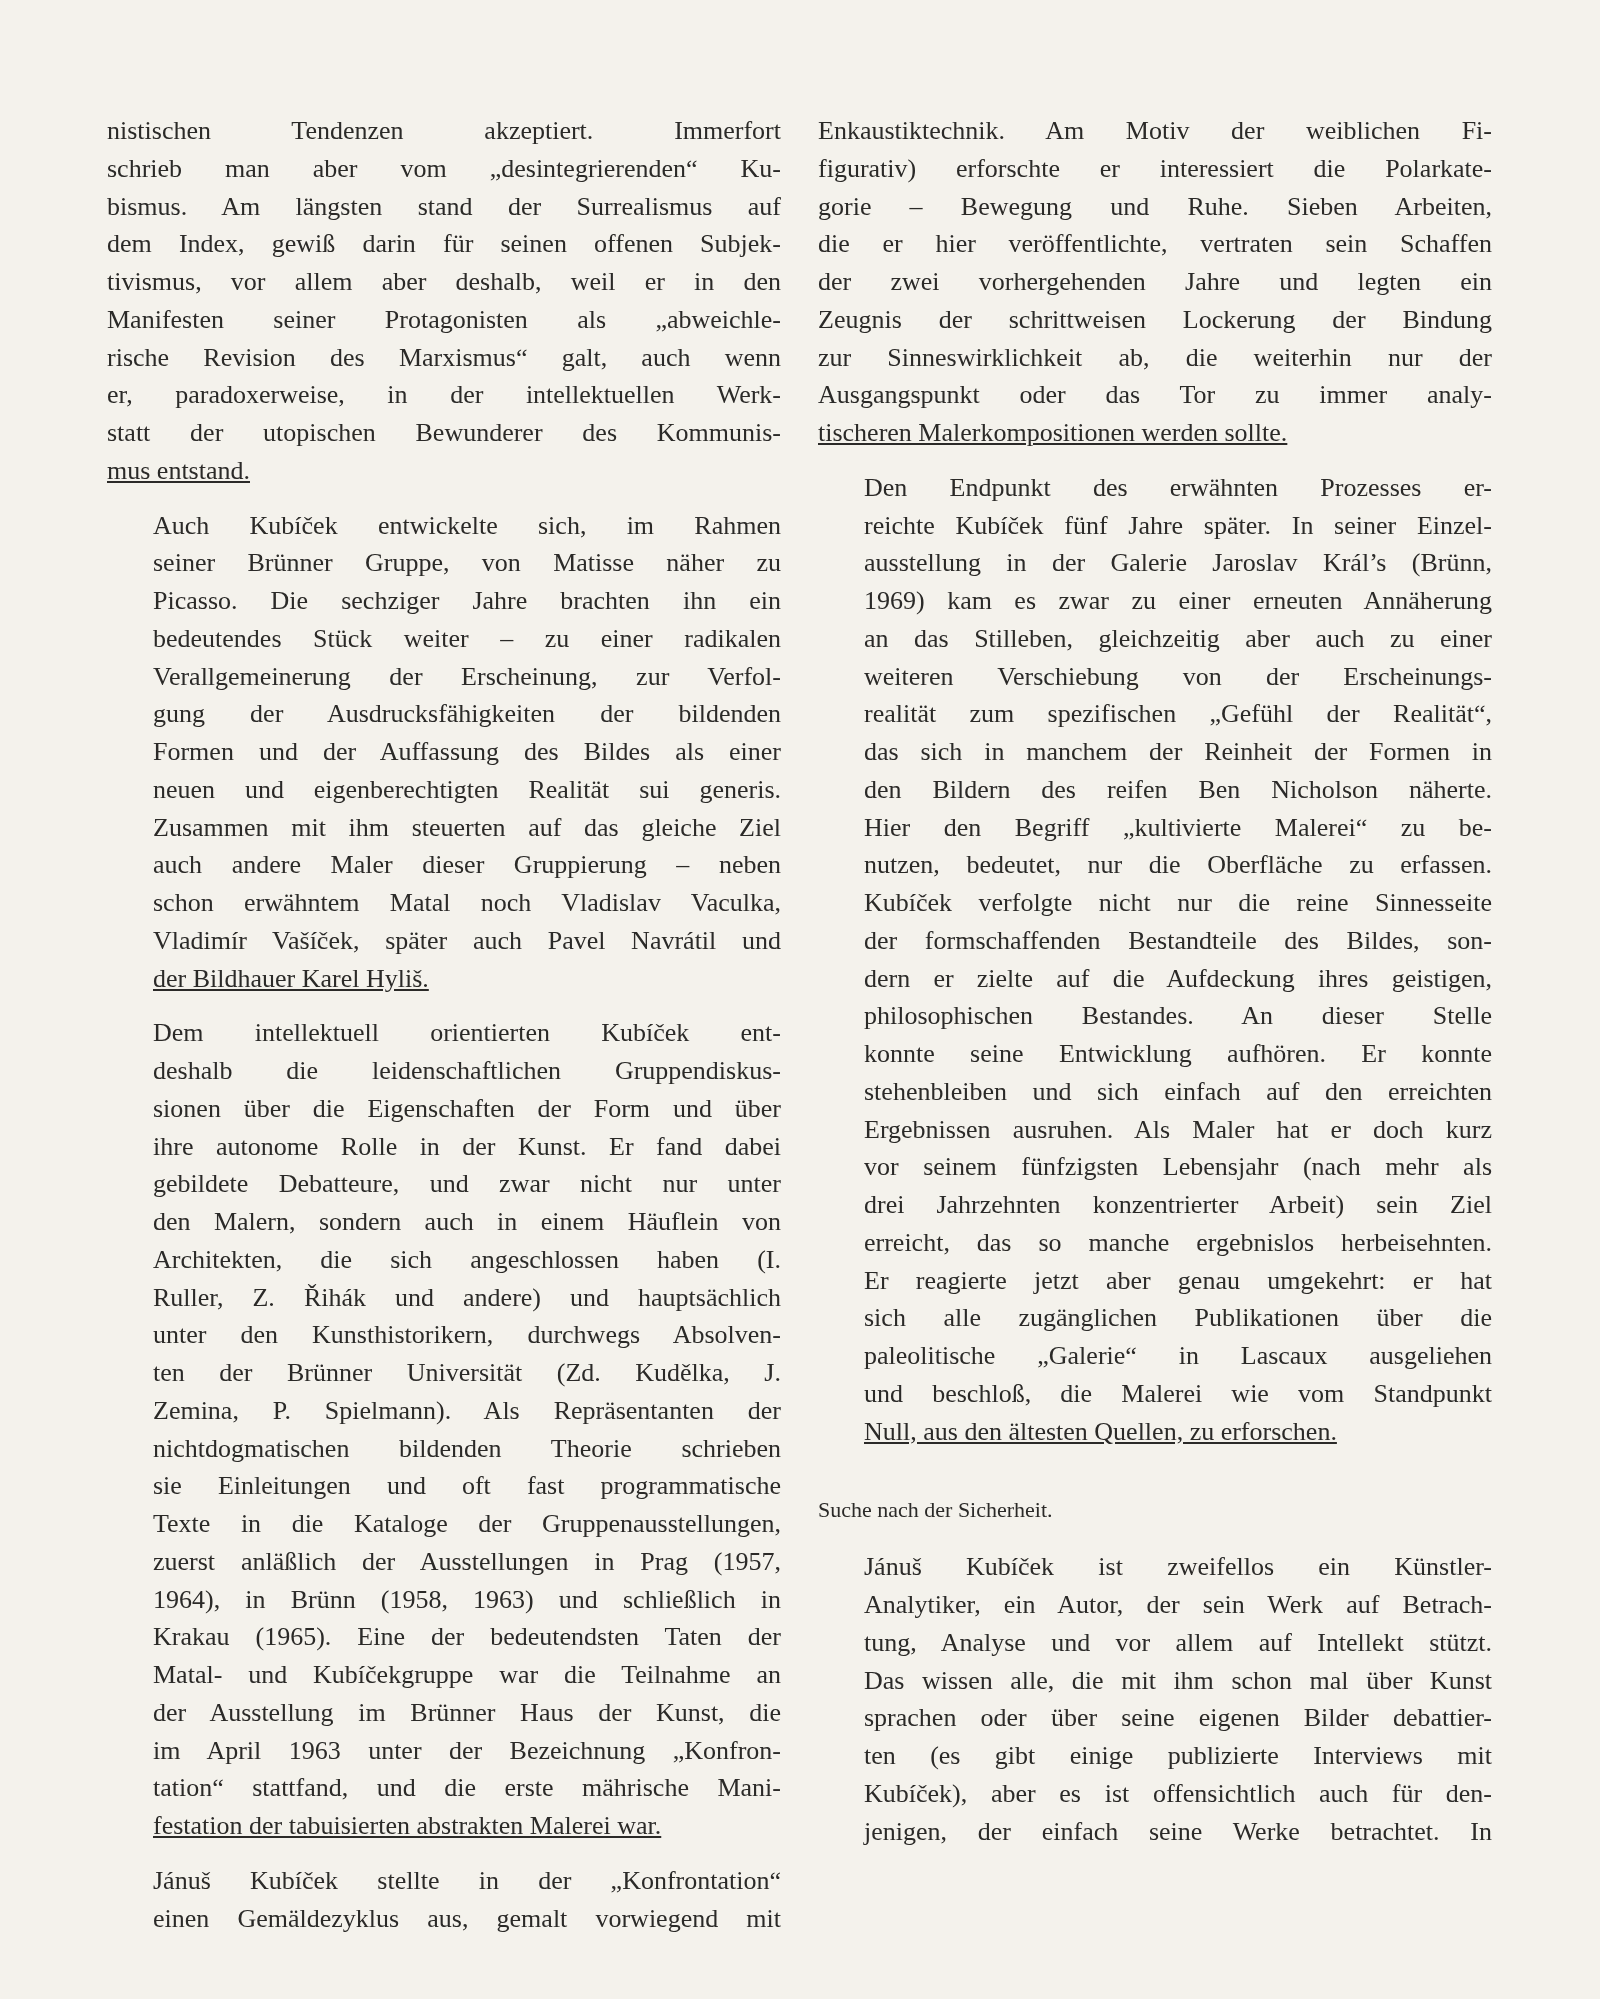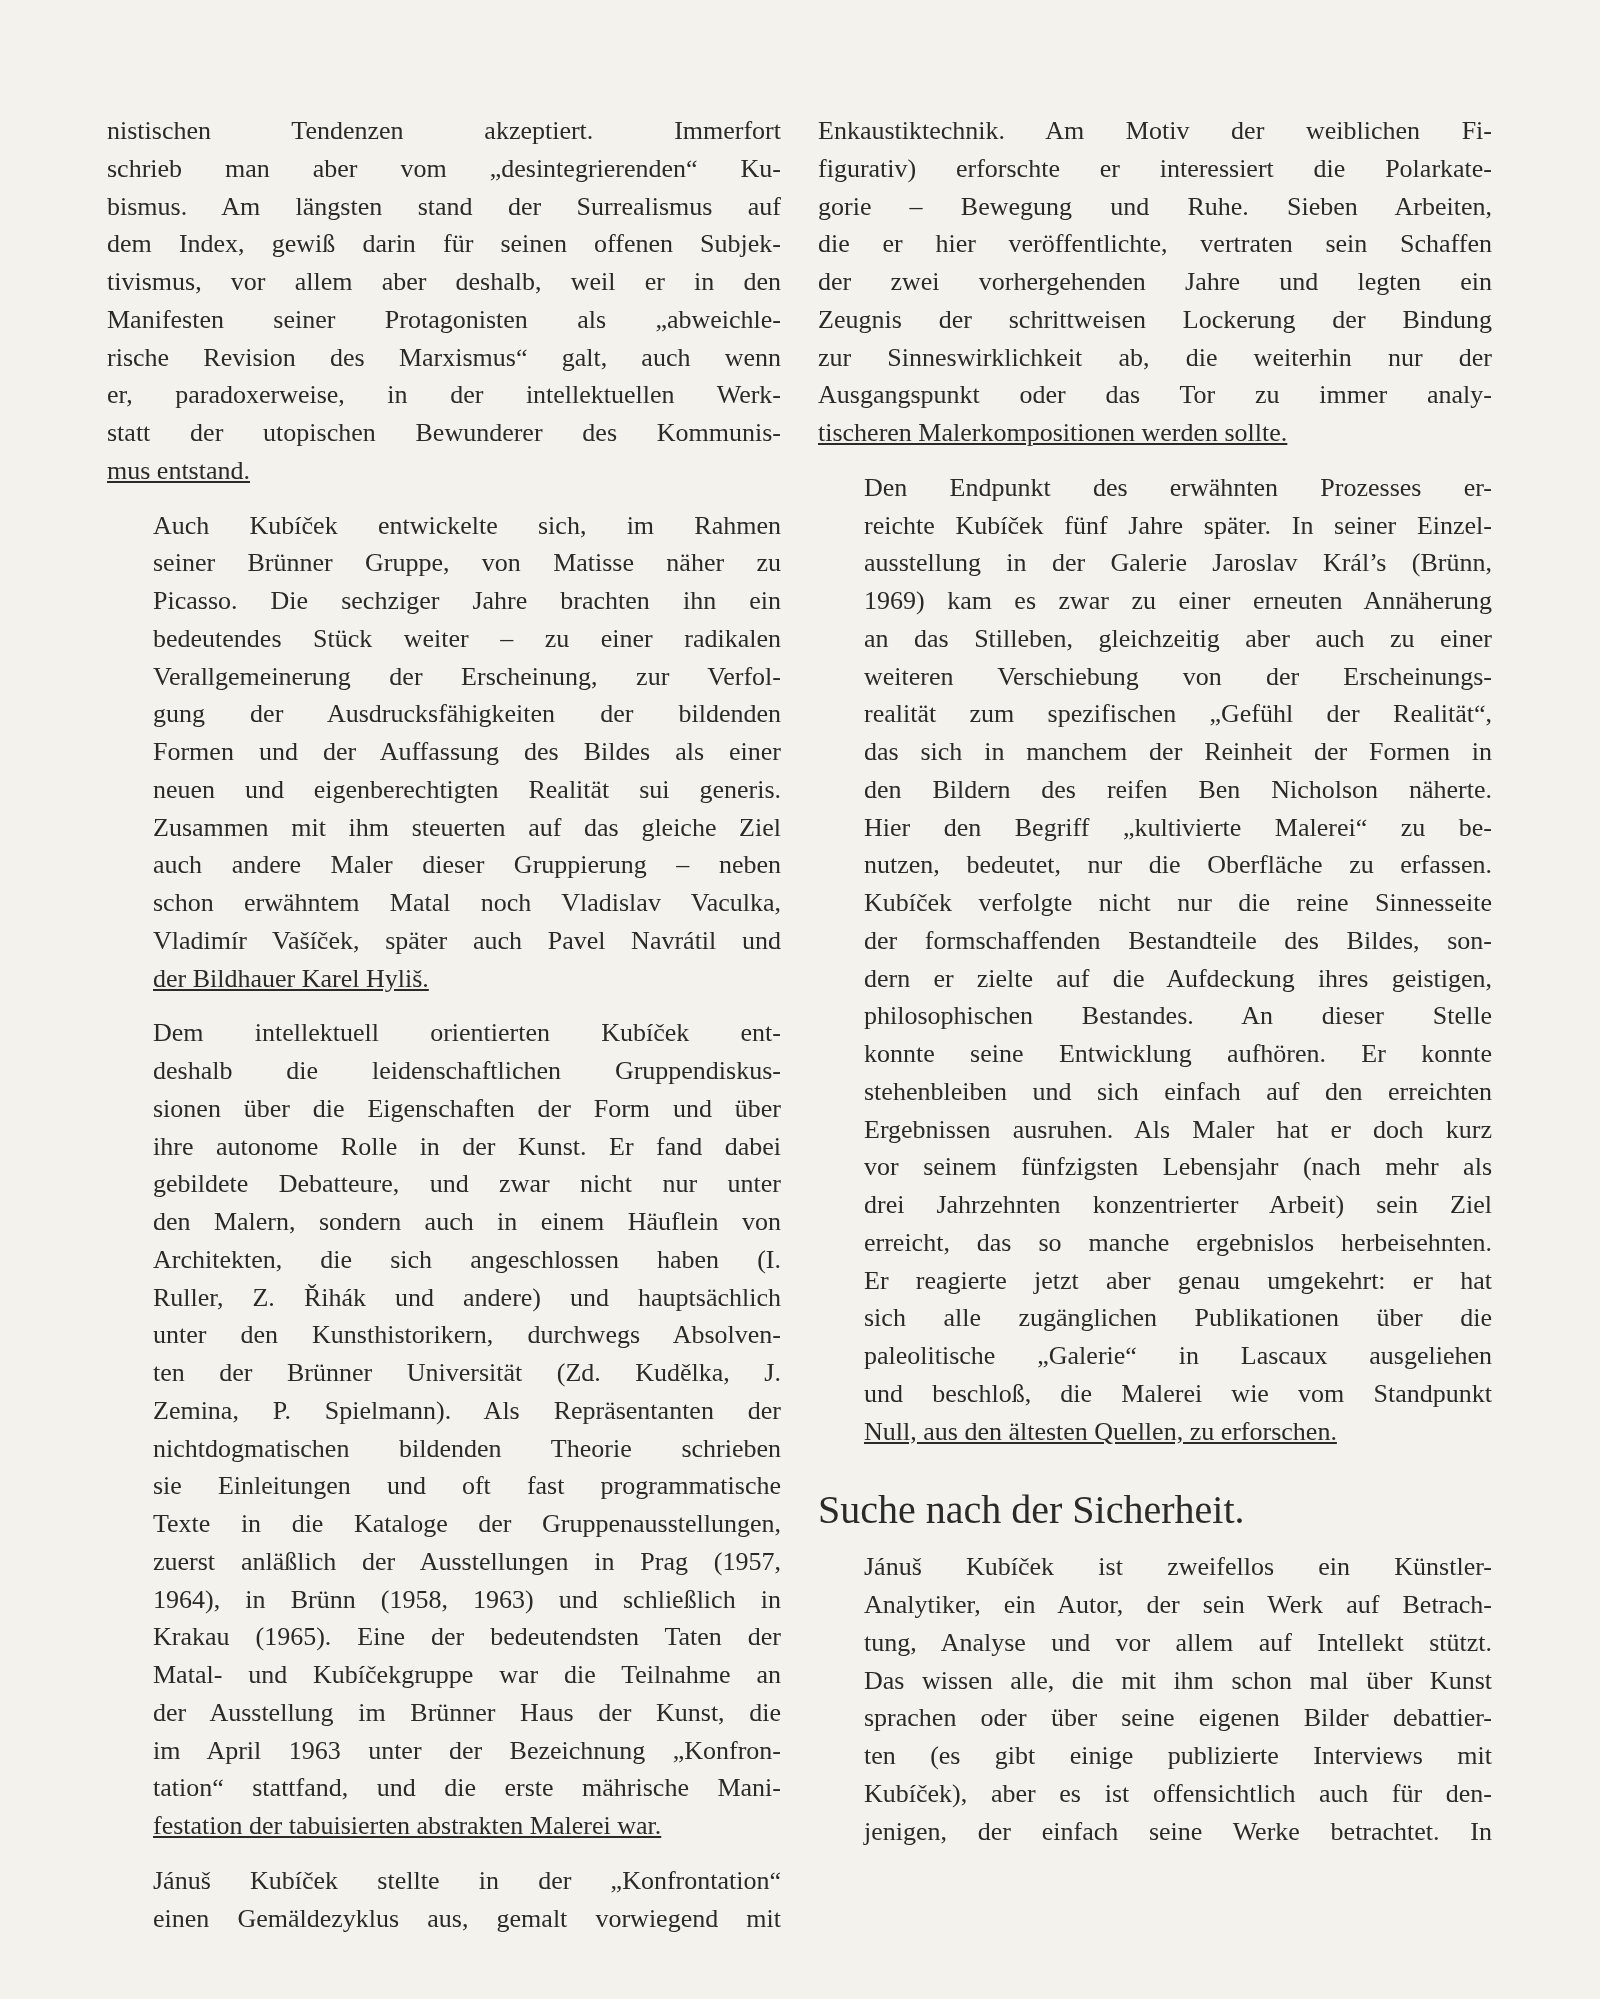--- a/index.html
+++ b/index.html
@@ -22,21 +22,21 @@
     hyphens: manual;
   }
   .col-left { left: 107px; }
   .col-right { left: 818px; }
   .col p { margin: 0; }
   .col p.indent { text-indent: 46px; }
   .col p.gap { margin-top: 17px; }
   .line { display: block; text-align: justify; text-align-last: justify; white-space: nowrap; overflow: visible; }
   .line.last { text-align-last: left; text-decoration: underline; }
   .heading {
-    font-size: 40px;
+    font-size: 22px;
     line-height: 40px;
     margin: 40px 0 18px 0;
     font-weight: normal;
     text-align: left;
   }
 </style>
 </head>
 <body>
 
 <div class="page">

